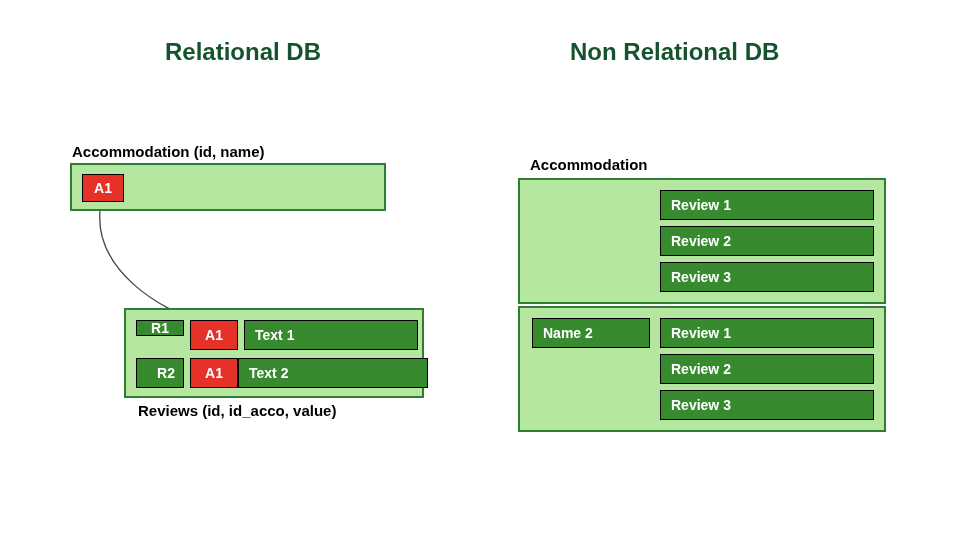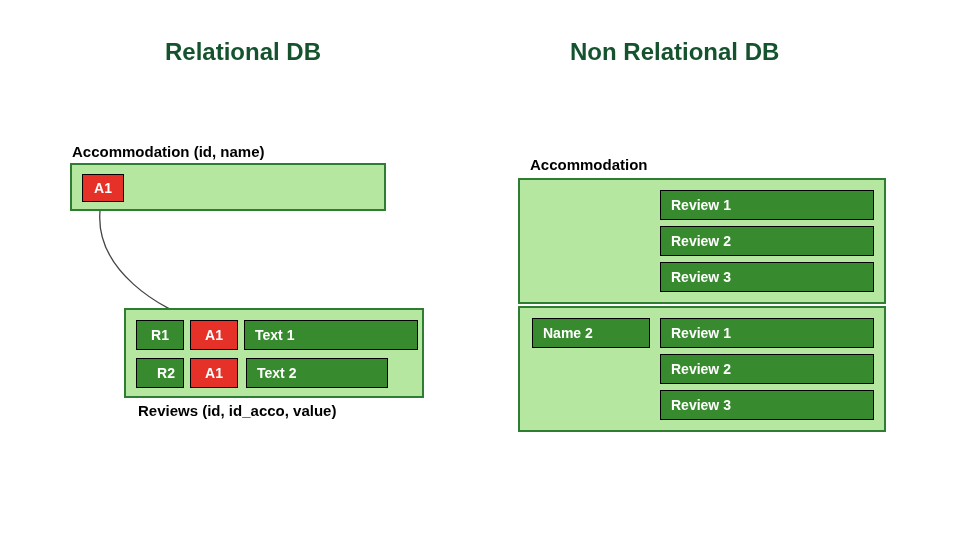--- a/index.html
+++ b/index.html
@@ -57,27 +57,27 @@
 <div class="container" style="left:70px; top:163px; width:316px; height:48px;">
   <div class="cell cell-red" style="left:10px; top:9px; width:42px; height:28px;">A1</div>
 </div>
 
 <svg class="connector" style="left:0; top:0; width:960px; height:540px;">
   <path d="M 100 211 C 95 270, 160 310, 202 322" stroke="#444" stroke-width="1.3" fill="none"></path>
 </svg>
 
 <div class="container" style="left:124px; top:308px; width:300px; height:90px;">
 
-  <div class="cell cell-green" style="left:10px; top:10px; width:48px; height:30px; justify-content:center; padding-left:0;">R1</div>
+  <div class="cell cell-green" style="left:10px; top:10px; width:48px; height:16px; justify-content:center; padding-left:0;">R1</div>
   <div class="cell cell-red" style="left:64px; top:10px; width:48px; height:30px;">A1</div>
   <div class="cell cell-green" style="left:118px; top:10px; width:174px; height:30px;">Text 1</div>
 
   <div class="cell cell-green" style="left:10px; top:48px; width:48px; height:30px; justify-content:center; padding-left:12px;">R2</div>
   <div class="cell cell-red" style="left:64px; top:48px; width:48px; height:30px;">A1</div>
-  <div class="cell cell-green" style="left:120px; top:48px; width:142px; height:30px;">Text 2</div>
+  <div class="cell cell-green" style="left:112px; top:48px; width:190px; height:30px;">Text 2</div>
 </div>
 
 <div class="section-label" style="left:138px; top:402px;">Reviews (id, id_acco, value)</div>
 
 <div class="section-label" style="left:530px; top:156px;">Accommodation</div>
 
 <div class="container" style="left:518px; top:178px; width:368px; height:126px;">
   <div class="cell cell-green" style="left:140px; top:10px; width:214px; height:30px;">Review 1</div>
   <div class="cell cell-green" style="left:140px; top:46px; width:214px; height:30px;">Review 2</div>
   <div class="cell cell-green" style="left:140px; top:82px; width:214px; height:30px;">Review 3</div>

